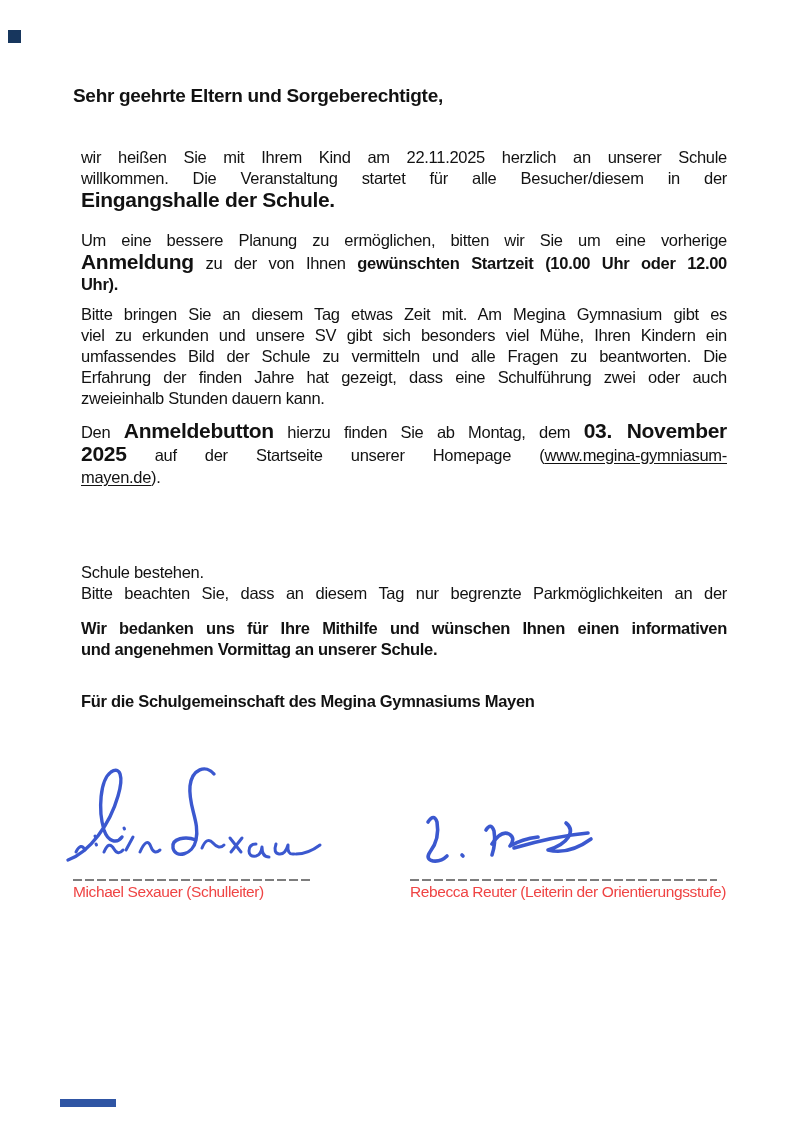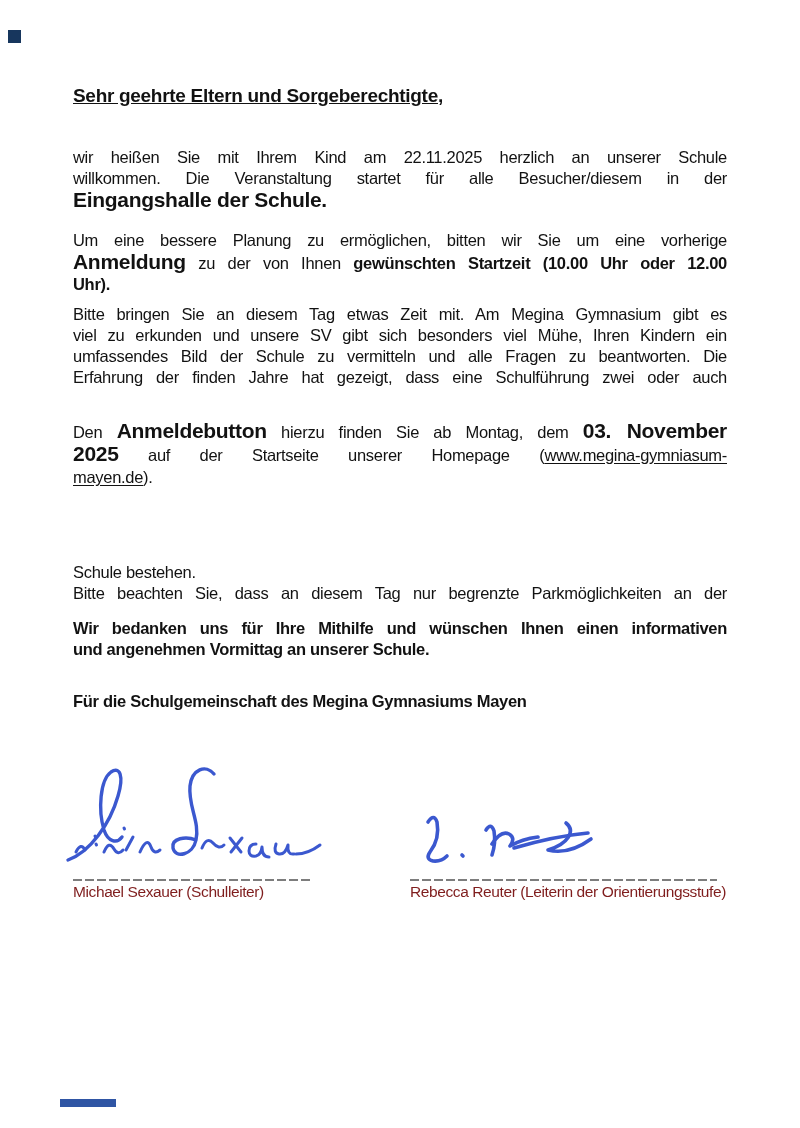--- a/index.html
+++ b/index.html
@@ -14,28 +14,27 @@
     letter-spacing: -0.3px;
     overflow: hidden;
   }
   .sal {
     position: absolute;
     left: 73px;
     top: 85px;
     width: 654px;
     font-size: 19px;
     font-weight: 700;
-    text-decoration: underline;
   }
   .para {
     position: absolute;
     left: 73px;
     width: 654px;
   }
-  .line { line-height: 21px; font-size: 16.5px; }
+  .line { line-height: 21px; font-size: 16.5px; margin-left: 8px; }
   .line.j { text-align: justify; text-align-last: justify; }
   .para.p4 .line { line-height: 22px; }
   .b { font-weight: 700; }
   .big { font-size: 21px; font-weight: 700; }
   .bi { font-size: 18px; font-weight: 700; font-style: italic; }
   .bold-par .line { font-weight: 700; }
   .u { text-decoration: underline; text-underline-offset: 2px; text-align: right; }
   .sig-svg { position: absolute; }
   .sig-svg path { fill: none; stroke: #3b58cf; stroke-linecap: round; stroke-linejoin: round; }
   .sig-line {
@@ -44,21 +43,21 @@
     height: 2px;
     background: repeating-linear-gradient(90deg, #7d7d7d 0 9px, transparent 9px 12px);
   }
   .sig-line.left  { left: 73px;  width: 238px; }
   .sig-line.right { left: 410px; width: 307px; }
   .caption {
     position: absolute;
     top: 883px;
     font-size: 15.5px;
     letter-spacing: -0.4px;
-    color: #7f1d1d;
+    color: #ef4444;
     text-align: right;
   }
   .caption.left  { left: 73px; }
   .caption.right { left: 410px; }
   .corner-mark {
     position: absolute;
     left: 8px; top: 30px;
     width: 13px; height: 13px;
     background: #17365d;
   }
@@ -88,20 +87,21 @@
     <div class="line j">Um eine bessere Planung zu ermöglichen, bitten wir Sie um eine vorherige</div>
     <div class="line j"><span class="big">Anmeldung</span><span> zu der von Ihnen </span><span class="b">gewünschten Startzeit (10.00 Uhr oder 12.00</span></div>
     <div class="line"><span class="b">Uhr).</span></div>
   </div>
 
   <div class="para" style="top:304px">
     <div class="line j">Bitte bringen Sie an diesem Tag etwas Zeit mit. Am Megina Gymnasium gibt es</div>
     <div class="line j">viel zu erkunden und unsere SV gibt sich besonders viel Mühe, Ihren Kindern ein</div>
     <div class="line j">umfassendes Bild der Schule zu vermitteln und alle Fragen zu beantworten. Die</div>
     <div class="line j">Erfahrung der finden Jahre hat gezeigt, dass eine Schulführung zwei oder auch</div>
+    <div class="line">zweieinhalb Stunden dauern kann.</div>
   </div>
 
   <div class="para p4" style="top:420px">
     <div class="line j"><span>Den </span><span class="big">Anmeldebutton</span><span> hierzu finden Sie ab Montag, dem </span><span class="big">03. November</span></div>
     <div class="line j"><span class="big">2025</span><span> auf der Startseite unserer Homepage (</span><span class="u">www.megina-gymniasum-</span></div>
     <div class="line"><span class="u">mayen.de</span><span>).</span></div>
   </div>
 
 
   <div class="para" style="top:562px">

